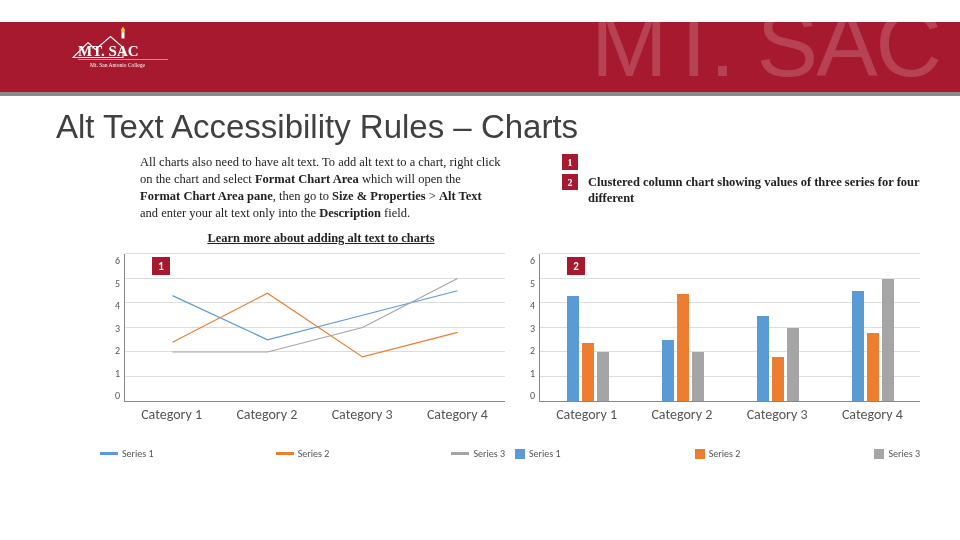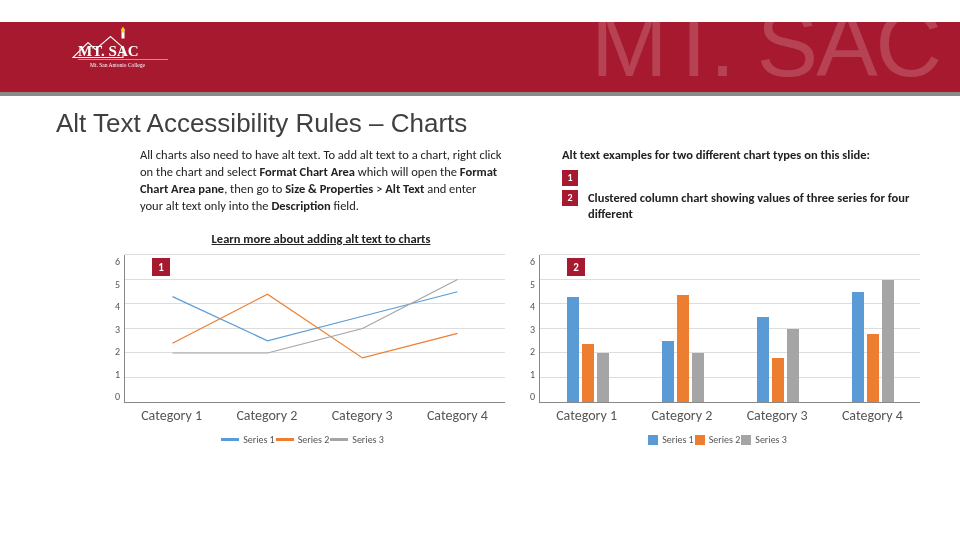--- a/index.html
+++ b/index.html
@@ -2,41 +2,41 @@
 <html><head>
 <meta charset="utf-8">
 <style>
   * { box-sizing: border-box; margin: 0; padding: 0; }
   html, body { width: 960px; height: 540px; font-family: "Segoe UI", Calibri, sans-serif; background: #fff; }
   .header { width: 100%; height: 96px; background: #a6192e; position: relative; border-bottom: 4px solid #8a8a8a; }
   .header::before { content:""; position:absolute; top:0; left:0; right:0; height:22px; background:#fff; }
   .logo { position:absolute; left:68px; top:24px; display:flex; align-items:center; gap:6px; color:#fff; }
   .logo svg { width:110px; height:56px; }
   .watermark { position:absolute; right:20px; top:-8px; font-size:92px; font-weight:300; color:rgba(255,255,255,.18); letter-spacing:-2px; font-family: "Segoe UI Light", "Segoe UI", sans-serif; }
-  .title { font-size:26px; font-weight:300; color:#404040; margin:12px 0 8px 56px; font-family: "Segoe UI Light","Segoe UI",sans-serif; }
-  .content { display:flex; padding:0 36px 0 140px; gap:60px; font-size:12.5px; color:#222; }
+  .title { font-size:33px; font-weight:300; color:#404040; margin:12px 0 8px 56px; font-family: "Segoe UI Light","Segoe UI",sans-serif; }
+  .content { display:flex; padding:0 36px 0 140px; gap:60px; font-size:12.5px; color:#222;font-family:Liberation Serif, serif; }
   .col { flex:1; }
   .col p { line-height:1.35; }
   .bold { font-weight:700; }
-  .link { text-align:center; text-decoration:underline; font-weight:700; margin-top:16px; font-size:12.5px; }
+  .link { text-align:center; text-decoration:underline; font-weight:700; margin-top:8px; font-size:12.5px; }
   .examples-intro { margin-bottom:6px; font-weight:700; }
   .example-row { display:flex; align-items:flex-start; gap:10px; margin-bottom:4px; }
   .num-badge { width:16px; height:16px; background:#a6192e; color:#fff; font-size:10px; display:flex; align-items:center; justify-content:center; font-weight:700; flex-shrink:0; }
   .example-row .txt { font-weight:700; line-height:1.3; }
   .charts { display:flex; padding:8px 40px 0 100px; gap:10px; }
   .chart-wrap { flex:1; position:relative; }
   .chart-badge { position:absolute; left:52px; top:3px; width:18px; height:18px; background:#a6192e; color:#fff; font-size:11px; display:flex; align-items:center; justify-content:center; font-weight:700; z-index:5; }
   .chart { width:100%; }
   .plot { position:relative; height:148px; display:flex; }
   .yaxis { width:24px; display:flex; flex-direction:column-reverse; justify-content:space-between; font-size:10px; color:#555; text-align:right; padding-right:4px; }
   .plotarea { flex:1; position:relative; border-left:1px solid #888; border-bottom:1px solid #888; }
   .grid-line { position:absolute; left:0; right:0; height:0; border-top:1px solid #ddd; }
   .xaxis { display:flex; margin-left:24px; font-size:14px; color:#555; }
   .xaxis div { flex:1; text-align:center; padding-top:4px; }
-  .legend { display:flex; justify-content:center; gap:1px; margin-top:9px; font-size:10px; color:#555; }
+  .legend { display:flex; justify-content:space-between; gap:26px; margin-top:24px; font-size:10px; color:#555; }
   .legend-item { display:flex; align-items:center; gap:4px; }
   .lswatch { width:18px; height:3px; }
   .bswatch { width:10px; height:10px; }
   svg.lines { position:absolute; inset:0; width:100%; height:100%; }
   .bar-groups { position:absolute; inset:0; display:flex; }
   .bar-group { flex:1; display:flex; align-items:flex-end; justify-content:center; gap:3px; }
   .bar { width:12px; }
 </style>
 </head>
 <body>
@@ -62,21 +62,20 @@
 <h1 class="title">Alt Text Accessibility Rules – Charts</h1>
 
 <div class="content">
   <div class="col">
     <p>
       <span>All charts also need to have alt text. To add alt text to a chart, right click on the chart and select </span><span class="bold">Format Chart Area</span><span> which will open the </span><span class="bold">Format Chart Area pane</span><span>, then go to </span><span class="bold">Size &amp; Properties</span><span> &gt; </span><span class="bold">Alt Text</span><span> and enter your alt text only into the </span><span class="bold">Description</span><span> field.</span>
     </p>
     <p class="link">Learn more about adding alt text to charts</p>
   </div>
   <div class="col">
-    <p class="examples-intro">Alt text examples for two different chart types on this slide:</p>
     <div class="example-row">
       <div class="num-badge">1</div>
     </div>
     <div class="example-row">
       <div class="num-badge">2</div>
       <div class="txt">Clustered column chart showing values of three series for four different</div>
     </div>
   </div>
 </div>
 

